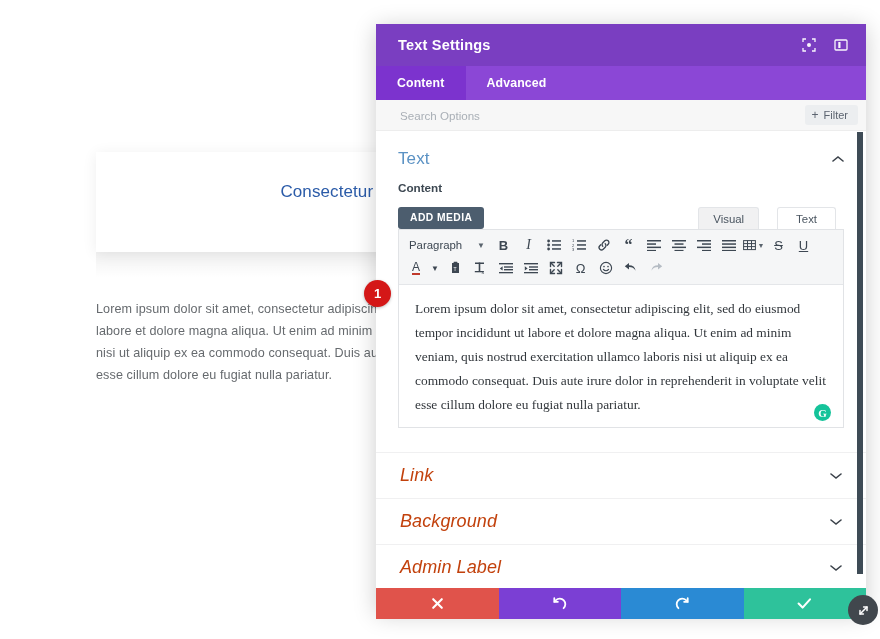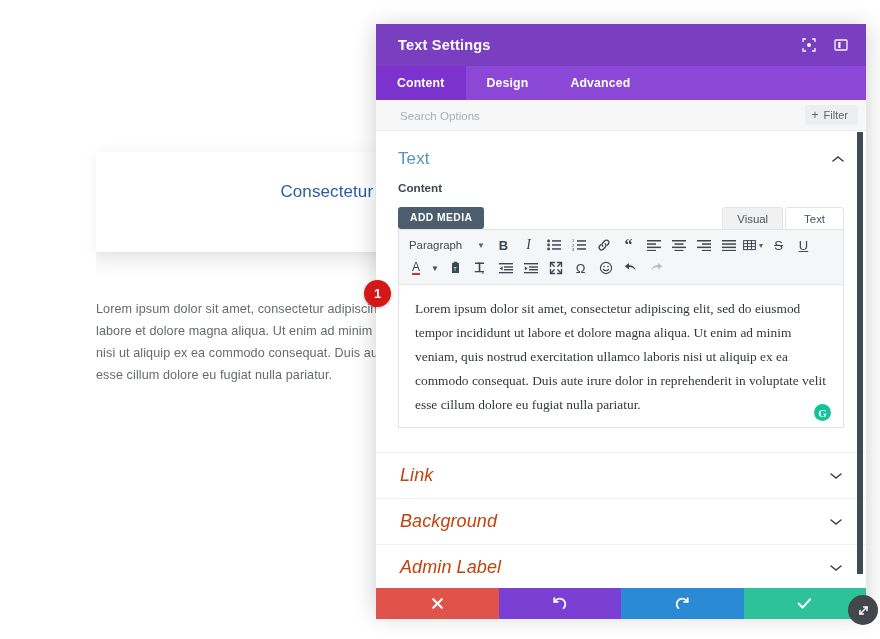--- a/index.html
+++ b/index.html
@@ -172,22 +172,22 @@
     font-size: 10.3px;
     font-weight: bold;
     letter-spacing: .45px;
     padding: 6px 12px;
     border-radius: 3px;
     cursor: pointer;
     line-height: 1;
   }
   .vt-tabs {
     position: absolute;
-    right: 0; bottom: -2px;
-    display: flex; align-items: center; gap: 0;
+    right: 8px; bottom: -2px;
+    display: flex; align-items: center; gap: 16px;
   }
   .vt-tab {
     border: 1px solid #e3e5e8;
     border-bottom: none;
     background: #f7f7f8;
     color: #4a5560;
     font-size: 11.4px;
     padding: 5px 14px 6px;
     border-radius: 3px 3px 0 0;
     cursor: pointer;
@@ -350,21 +350,20 @@
         <svg width="14" height="14" viewBox="0 0 14 14" fill="none" stroke="#ffffff" stroke-width="1.3">
           <rect x="1" y="2" width="12" height="10" rx="1"></rect>
           <rect x="4.3" y="4" width="2.2" height="6" fill="#ffffff" stroke="none"></rect>
         </svg>
       </div>
     </div>
   </div>
 
   <div class="modal-tabs">
     <div class="modal-tab active">Content</div>
-    <div class="modal-tab">Design</div>
     <div class="modal-tab">Advanced</div>
   </div>
 
   <div class="search-row">
     <input class="search-input" type="text" placeholder="Search Options" style="">
     <div class="filter-btn">
       <span class="filter-plus">+</span>
       <span>Filter</span>
     </div>
   </div>

